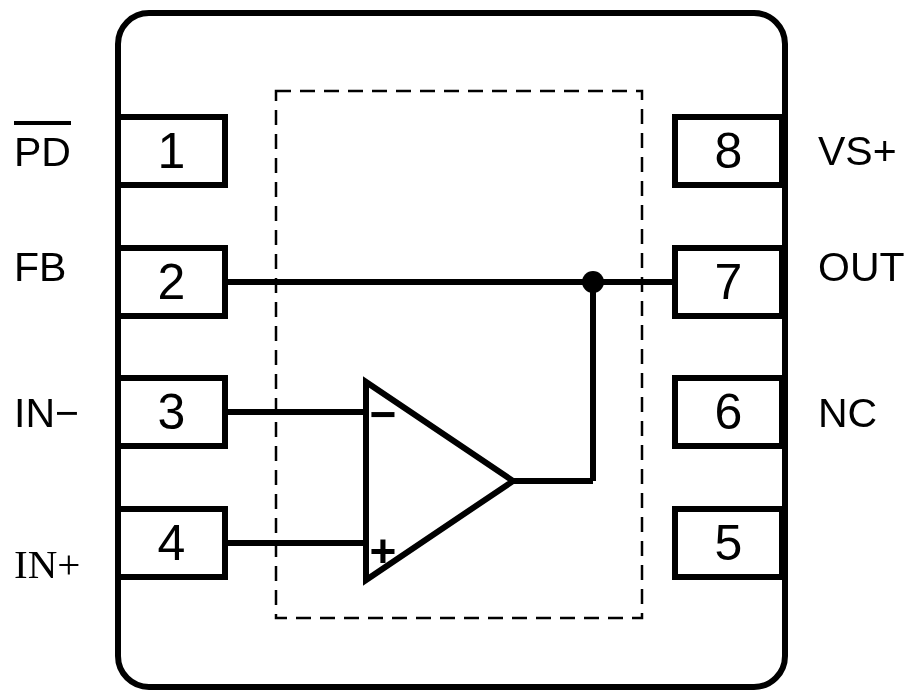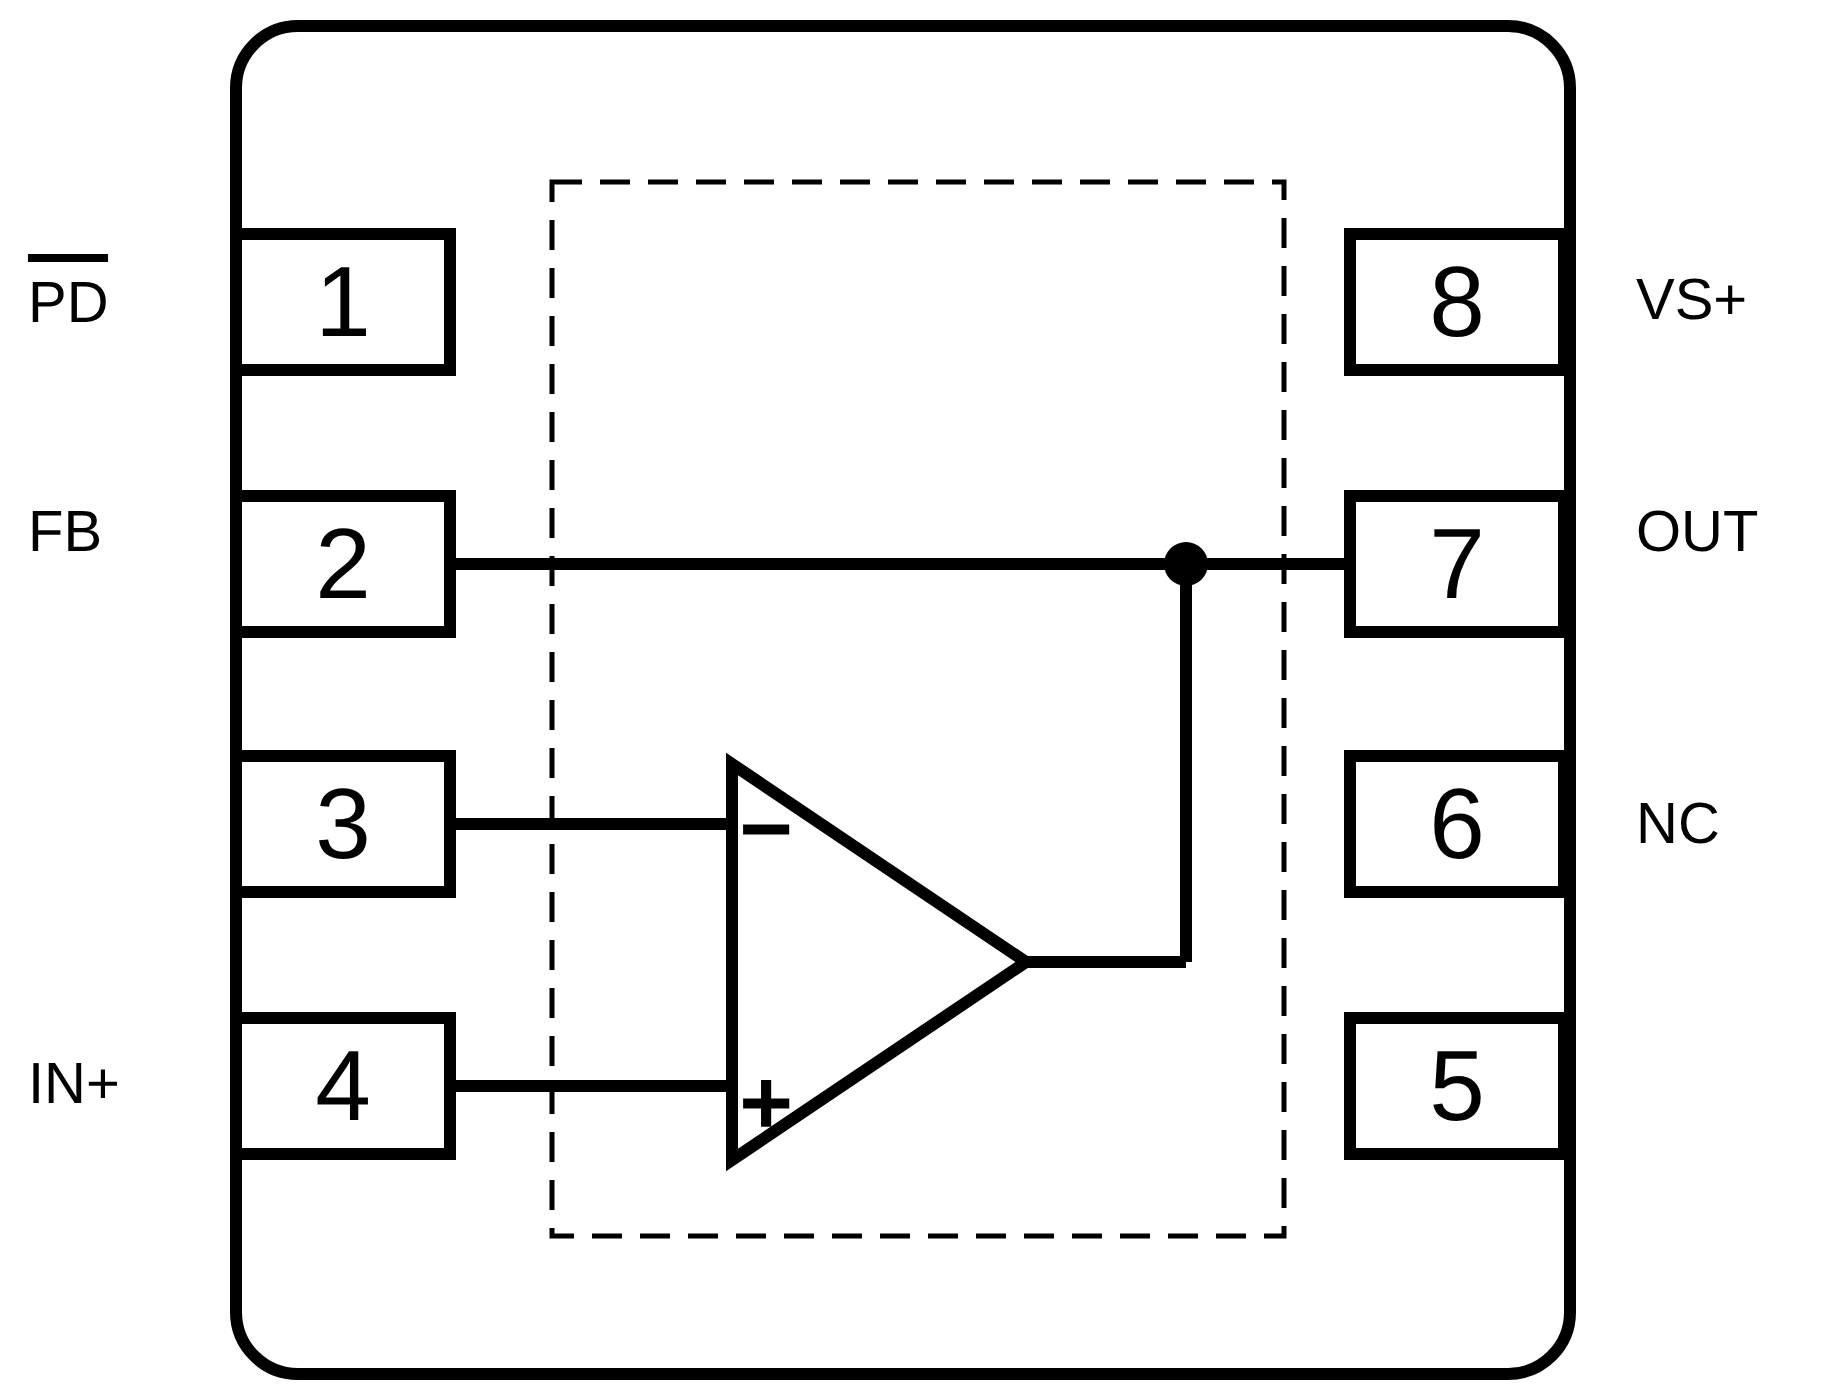--- a/index.html
+++ b/index.html
@@ -40,30 +40,30 @@
   }
   .pinbox.leftcol  { left: 115px; }
   .pinbox.rightcol { left: 672px; }
   .row0 { top: 114px; }
   .row1 { top: 245px; }
   .row2 { top: 375px; }
   .row3 { top: 506px; }
   .lbl {
     position: absolute;
     transform: translateY(-50%);
-    font-size: 29px;
+    font-size: 41px;
     line-height: 1;
     white-space: nowrap;
   }
   .lbl.leftside  { left: 14px; }
   .lbl.rightside { left: 818px; }
   .lrow0 { top: 151px; }
   .lrow1 { top: 267px; }
   .lrow2 { top: 413px; }
-  .lrow3 { top: 543px; }
+  .lrow3 { top: 564px; font-family: Liberation Serif, serif; }
   .lbl-text { display: inline-block; }
   .lbl-text[data-overline="true"] {
     border-top: 4px solid #000;
     padding-top: 7px;
   }
   .lbl.leftside.lrow0 { top: 147px; }
   .opamp-sign {
     position: absolute;
     transform: translate(-50%, -50%);
     font-size: 46px;
@@ -124,20 +124,23 @@
   <div class="pinbox rightcol row3">
     <span>5</span>
   </div>
 
   <div class="lbl leftside lrow0">
     <span class="lbl-text" data-overline="true">PD</span>
   </div>
   <div class="lbl leftside lrow1">
     <span class="lbl-text">FB</span>
   </div>
+  <div class="lbl leftside lrow2">
+    <span class="lbl-text">IN−</span>
+  </div>
   <div class="lbl leftside lrow3">
     <span class="lbl-text">IN+</span>
   </div>
 
   <div class="lbl rightside lrow1">
     <span class="lbl-text">OUT</span>
   </div>
   <div class="lbl rightside lrow0">
     <span class="lbl-text">VS+</span>
   </div>

